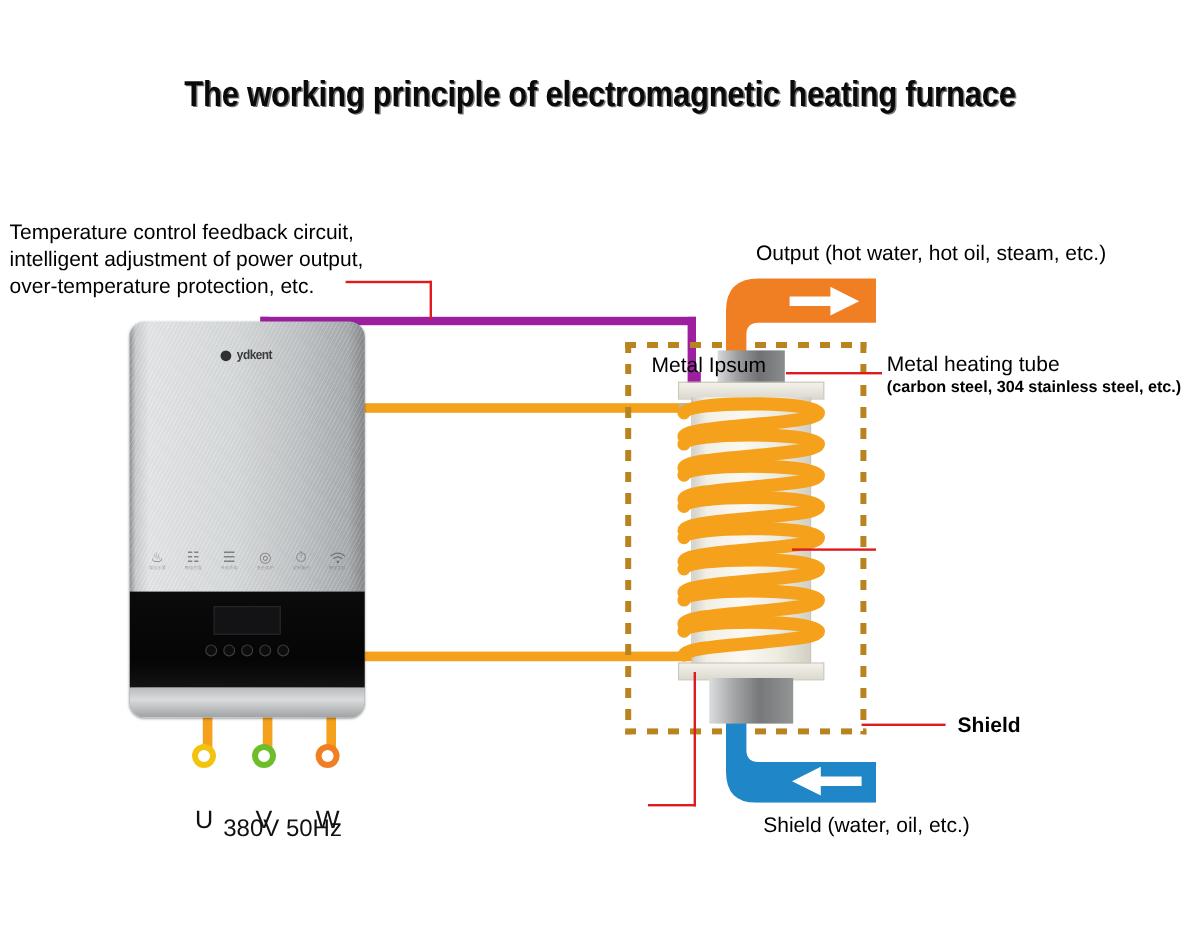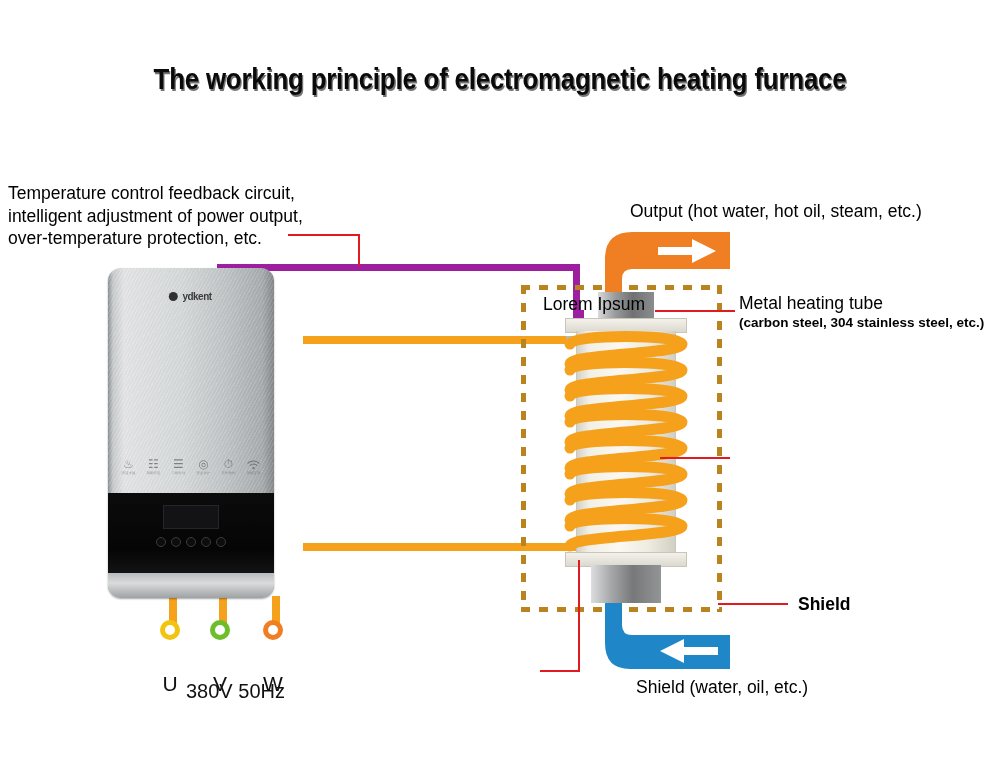--- a/index.html
+++ b/index.html
@@ -68,21 +68,21 @@
     position: absolute;
     background-image: repeating-linear-gradient(90deg,#b9841f 0 9px, rgba(0,0,0,0) 9px 18px);
   }
   .shield-box .dv {
     background-image: repeating-linear-gradient(180deg,#b9841f 0 9px, rgba(0,0,0,0) 9px 18px);
   }
 
   
   .device {
     position: absolute;
-    left: 108px; top: 268px; width: 166px; height: 330px;
+    left: 108px; top: 268px; width: 196px; height: 330px;
     border-radius: 13px;
     background:
       linear-gradient(90deg,
         #8e9194 0px, #c9ccce 5px, #e3e5e6 16px,
         #d6d9da 45%, #c0c3c5 72%, #a9acae 93%, #85888a 100%);
     box-shadow: 0 1px 2px rgba(0,0,0,0.35);
     overflow: hidden;
     text-decoration: underline;
   }
   .device .brush {
@@ -339,21 +339,21 @@
 
   <div class="ann" style="left:8px; top:182px;">Temperature control feedback circuit,
 intelligent adjustment of power output,
 over-temperature protection, etc.</div>
 
   <div class="ann" style="left:630px; top:200px;">Output (hot water, hot oil, steam, etc.)</div>
 
   <div class="ann" style="left:739px; top:292px;text-align:center;">Metal heating tube</div>
   <div class="ann sub" style="left:739px; top:314px;">(carbon steel, 304 stainless steel, etc.)</div>
 
-  <div class="ann" style="left:543px; top:293px;">Lorem Ipsum</div>
+  <div class="ann" style="left:543px; top:293px;">Metal Ipsum</div>
 
 
 
 
   <div class="ann" style="left:798px; top:593px;font-weight:bold;">Shield</div>
 
   <div class="ann" style="left:636px; top:676px;">Shield (water, oil, etc.)</div>
 
 </div>
 

